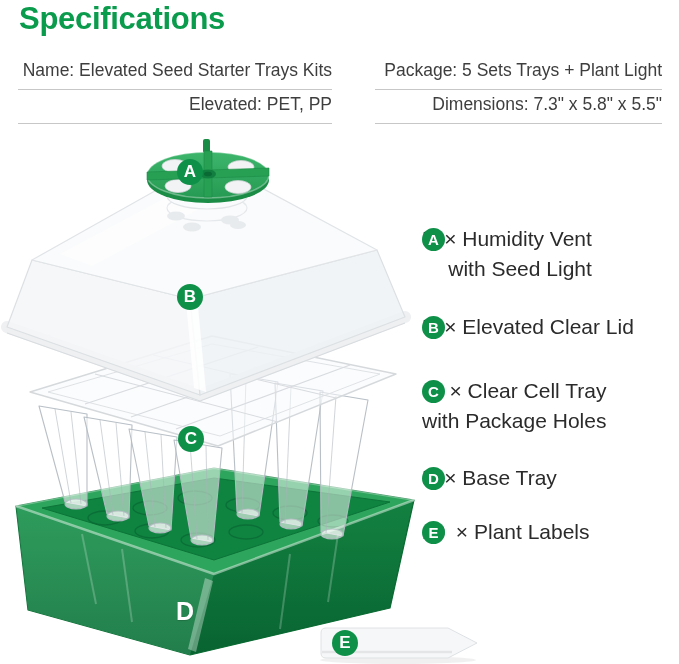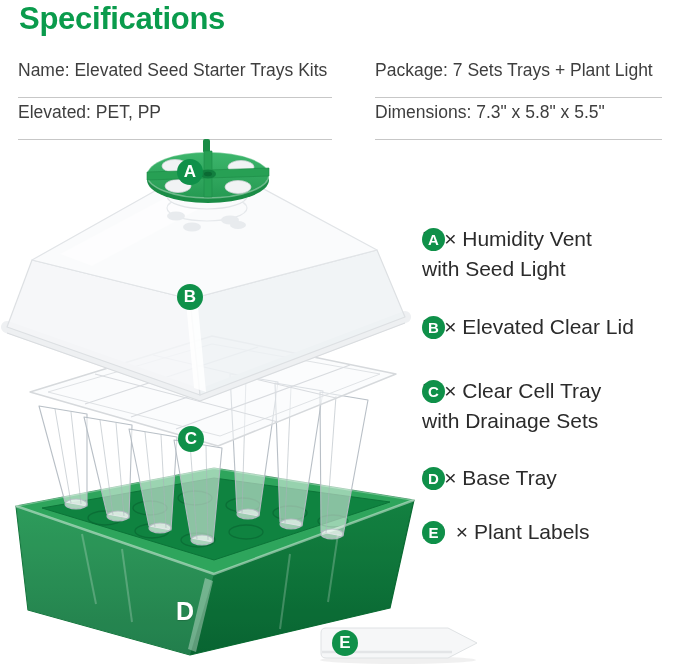--- a/index.html
+++ b/index.html
@@ -12,33 +12,34 @@
     --tray-dark:#0a7038;
     --text-main:#3e3e3e;
     --text-legend:#2b2b2b;
     --rule:#c7c7c7;
   }
   *{margin:0;padding:0;box-sizing:border-box;}
   html,body{background:#ffffff;}
   .page{
     position:relative;width:679px;height:664px;background:#ffffff;overflow:hidden;
     font-family:"Liberation Sans","DejaVu Sans",sans-serif;
+    text-align:right;
   }
   .title{
     position:absolute;left:19px;top:1px;
     font-size:31px;font-weight:800;letter-spacing:-0.3px;
     color:var(--accent-green);
   }
   .specs{
     position:absolute;left:18px;top:58px;width:644px;
     display:grid;grid-template-columns:314px 287px;column-gap:43px;row-gap:2px;
   }
   .spec-cell{
     font-size:17.5px;color:var(--text-main);
-    padding:2px 0 16px 0;border-bottom:1px solid var(--rule);
+    padding:2px 0 8px 0;border-bottom:1px solid var(--rule);
     white-space:nowrap;
   }
   .figure-svg{position:absolute;left:0;top:134px;width:500px;height:530px;}
   .badge{
     position:absolute;border-radius:50%;background:var(--badge-green);
     color:#ffffff;font-weight:bold;display:flex;align-items:center;justify-content:center;
   }
   .badge.fig{width:26px;height:26px;font-size:17px;}
   .badge.leg{width:23px;height:23px;font-size:15px;flex:0 0 23px;}
   .marker-letter{
@@ -54,21 +55,21 @@
 </style>
 </head>
 <body>
 
 <div class="page">
 
   <div class="title">Specifications</div>
 
   <div class="specs">
     <div class="spec-cell">Name: Elevated Seed Starter Trays Kits</div>
-    <div class="spec-cell">Package: 7 Sets Trays + Plant Light</div>
+    <div class="spec-cell">Package: 5 Sets Trays + Plant Light</div>
     <div class="spec-cell">Elevated: PET, PP</div>
     <div class="spec-cell">Dimensions: 7.3" x 5.8" x 5.5"</div>
   </div>
 
   <svg class="figure-svg" viewBox="0 0 500 530">
     <defs>
       <linearGradient id="wallGrad" x1="0" y1="0" x2="0" y2="1">
         <stop offset="0" stop-color="#1a9a4e"></stop>
         <stop offset="1" stop-color="#0a7038"></stop>
       </linearGradient>
@@ -229,21 +230,21 @@
   <div class="legend-item" style="top:316px;">
     <div class="badge leg">B</div>
     <div class="legend-text">
       <span>5 × Elevated Clear Lid</span>
     </div>
   </div>
   <div class="legend-item" style="top:380px;">
     <div class="badge leg">C</div>
     <div class="legend-text">
       <span>5 × Clear Cell Tray</span>
-      <span>with Drainage Sets</span>
+      <span>with Package Holes</span>
     </div>
   </div>
   <div class="legend-item" style="top:467px;">
     <div class="badge leg">D</div>
     <div class="legend-text">
       <span>5 × Base Tray</span>
     </div>
   </div>
   <div class="legend-item" style="top:521px;">
     <div class="badge leg">E</div>

